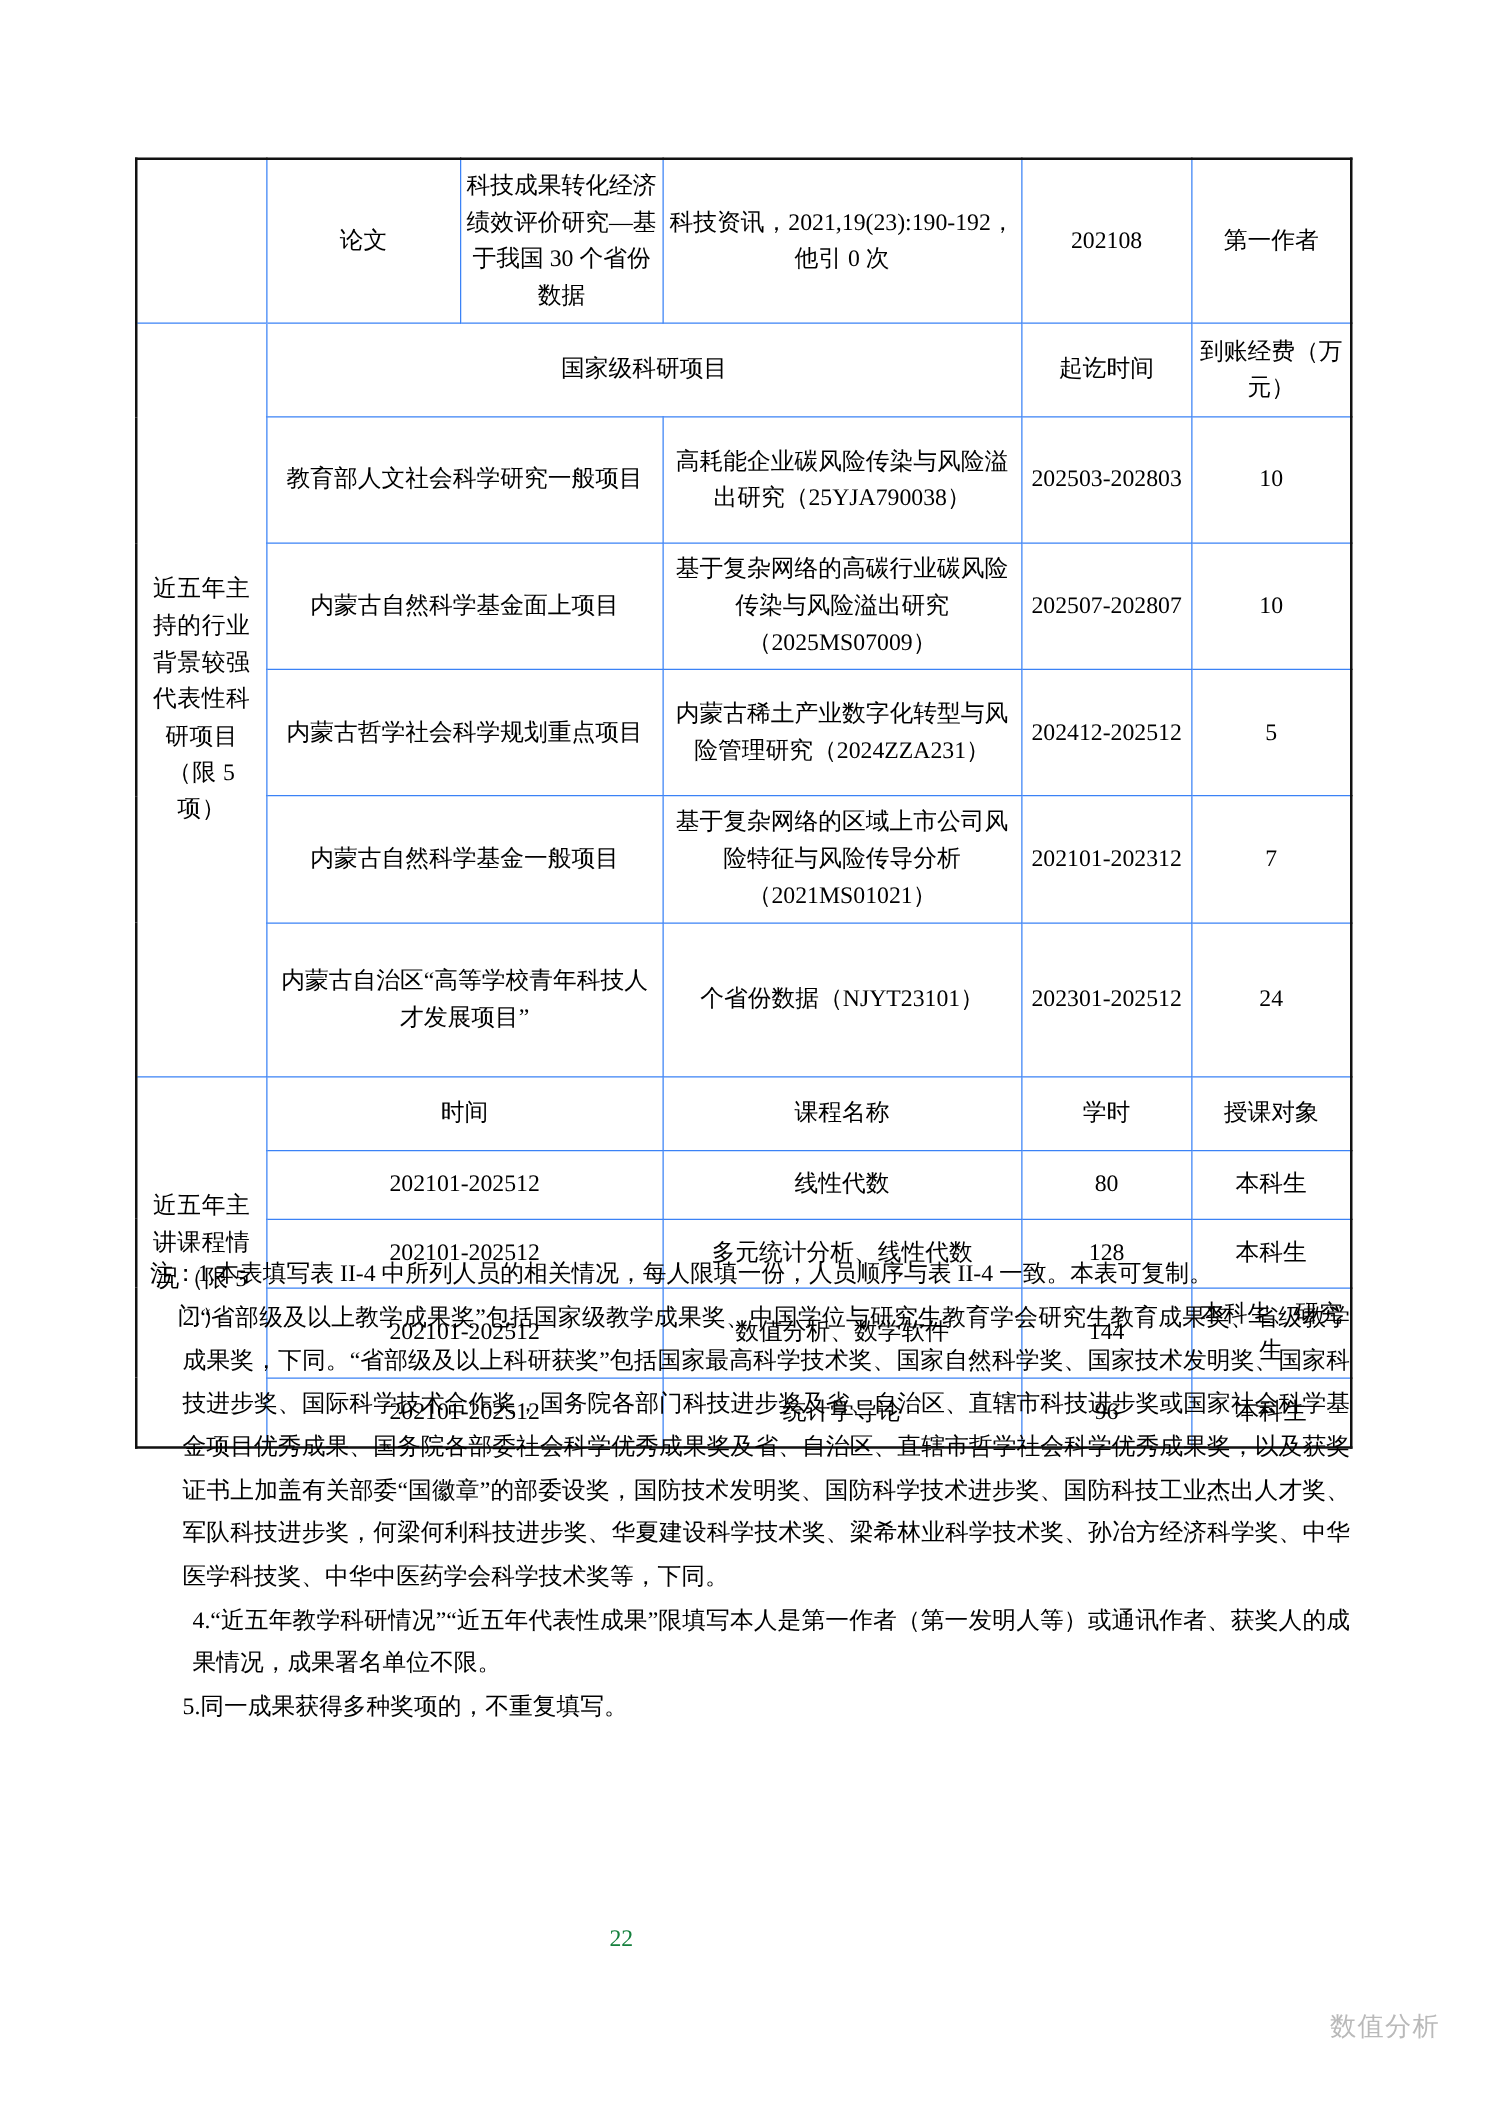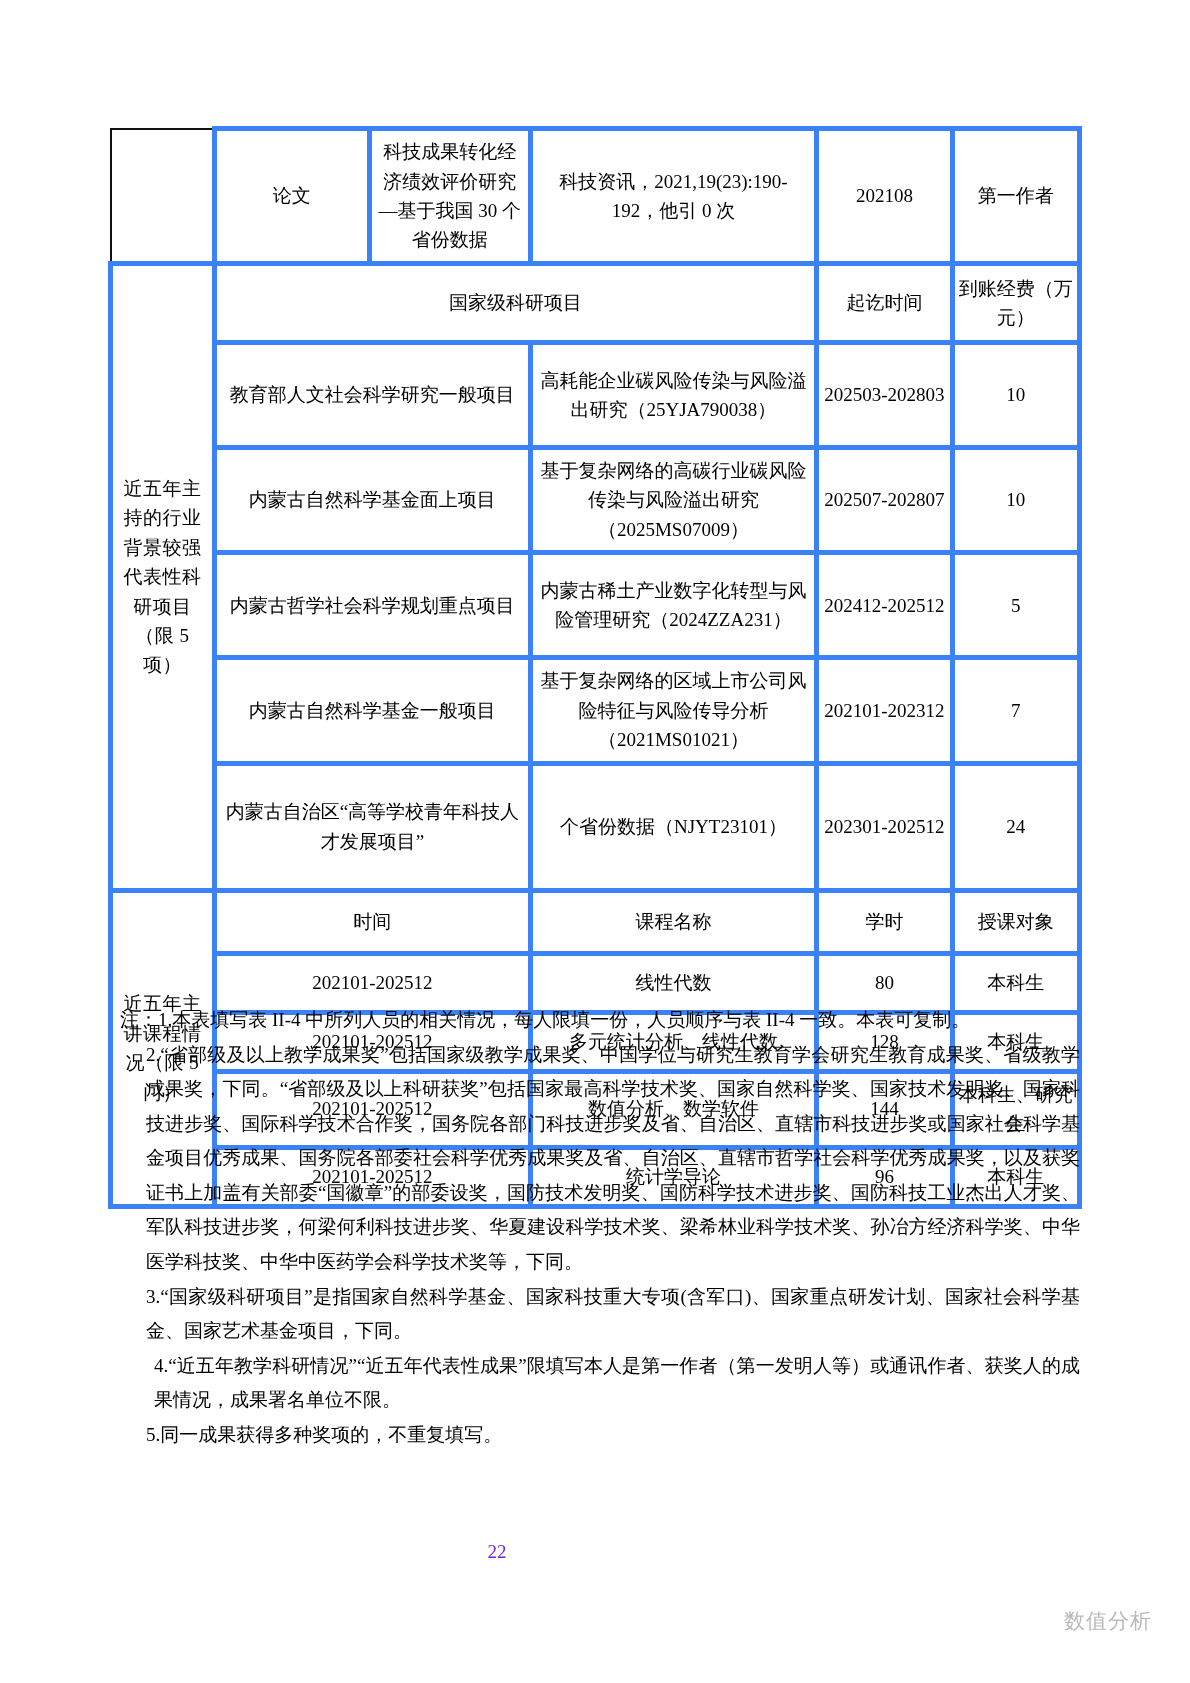--- a/index.html
+++ b/index.html
@@ -25,21 +25,21 @@
   
   table.main {
     position: absolute;
     left: 108px;
     top: 126px;
     width: 974px;
     border-collapse: collapse;
     table-layout: fixed;
   }
   table.main td {
-    border: 5px solid #3b82f6;
+    border: 1px solid #3b82f6;
     text-align: center;
     vertical-align: middle;
     font-size: 19px;
     line-height: 1.55;
     padding: 6px 4px;
     font-family: "Liberation Serif", "DejaVu Serif", serif;
   }
   
   table.main {
     border: 2px solid #111;
@@ -73,21 +73,21 @@
   .note-indent-2 { padding-left: 34px; }
 
   
   .pageno {
     position: absolute;
     left: 0;
     top: 1541px;
     width: 994px;
     text-align: center;
     font-size: 19px;
-    color: #6d28d9;
+    color: #15803d;
     font-family: "Liberation Serif", "DejaVu Serif", serif;
   }
 
   
   .watermark {
     position: absolute;
     right: 38px;
     top: 1607px;
     font-size: 21px;
     color: #b9b9b9;
@@ -197,21 +197,20 @@
         <td class="num">96</td>
         <td>本科生</td>
       </tr>
 
     </tbody>
   </table>
 
   <div class="notes">
     <p><span>注：</span><span>1.本表填写表 II-4 中所列人员的相关情况，每人限填一份，人员顺序与表 II-4 一致。本表可复制。</span></p>
     <p class="note-indent-1">2.“省部级及以上教学成果奖”包括国家级教学成果奖、中国学位与研究生教育学会研究生教育成果奖、省级教学成果奖，下同。“省部级及以上科研获奖”包括国家最高科学技术奖、国家自然科学奖、国家技术发明奖、国家科技进步奖、国际科学技术合作奖，国务院各部门科技进步奖及省、自治区、直辖市科技进步奖或国家社会科学基金项目优秀成果、国务院各部委社会科学优秀成果奖及省、自治区、直辖市哲学社会科学优秀成果奖，以及获奖证书上加盖有关部委“国徽章”的部委设奖，国防技术发明奖、国防科学技术进步奖、国防科技工业杰出人才奖、军队科技进步奖，何梁何利科技进步奖、华夏建设科学技术奖、梁希林业科学技术奖、孙冶方经济科学奖、中华医学科技奖、中华中医药学会科学技术奖等，下同。</p>
-    <p class="note-indent-1">3.“国家级科研项目”是指国家自然科学基金、国家科技重大专项(含军口)、国家重点研发计划、国家社会科学基金、国家艺术基金项目，下同。</p>
     <p class="note-indent-2">4.“近五年教学科研情况”“近五年代表性成果”限填写本人是第一作者（第一发明人等）或通讯作者、获奖人的成果情况，成果署名单位不限。</p>
     <p class="note-indent-1">5.同一成果获得多种奖项的，不重复填写。</p>
   </div>
 
   <div class="pageno">22</div>
 
   <div class="watermark">数值分析</div>
 
 </div>
 

